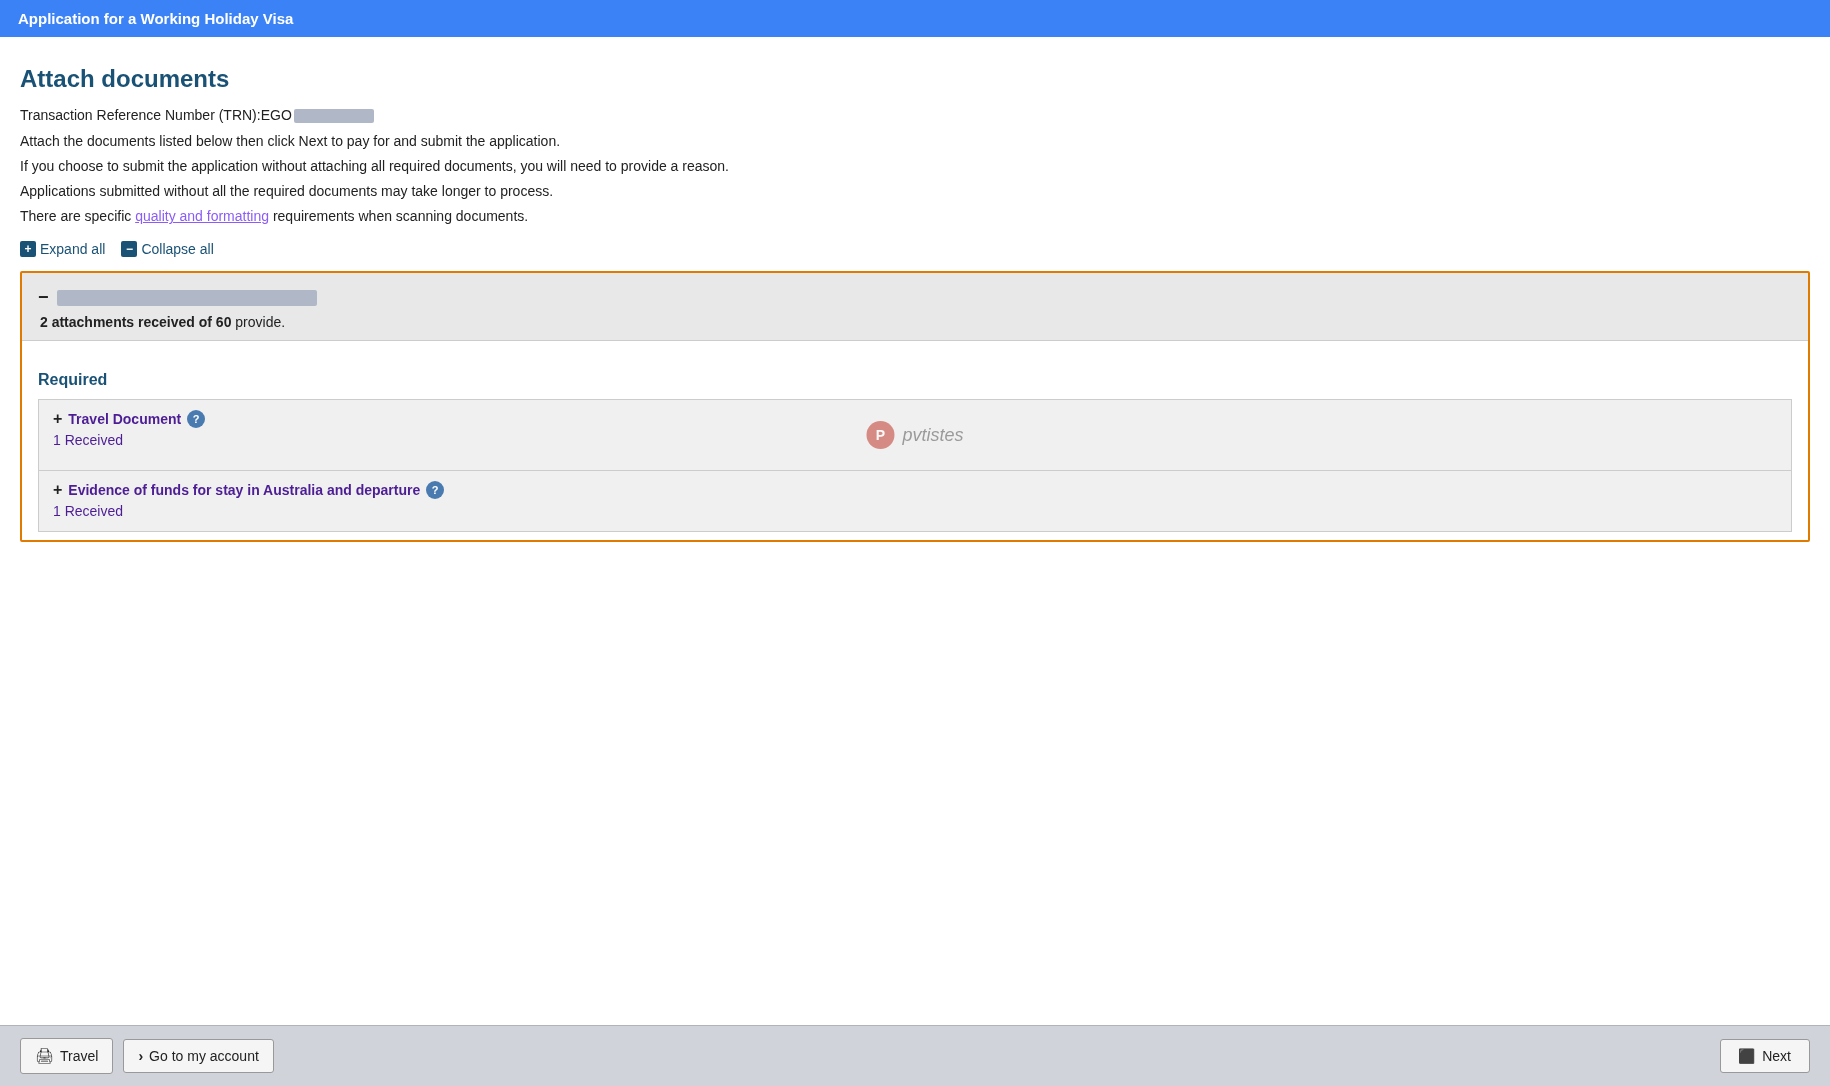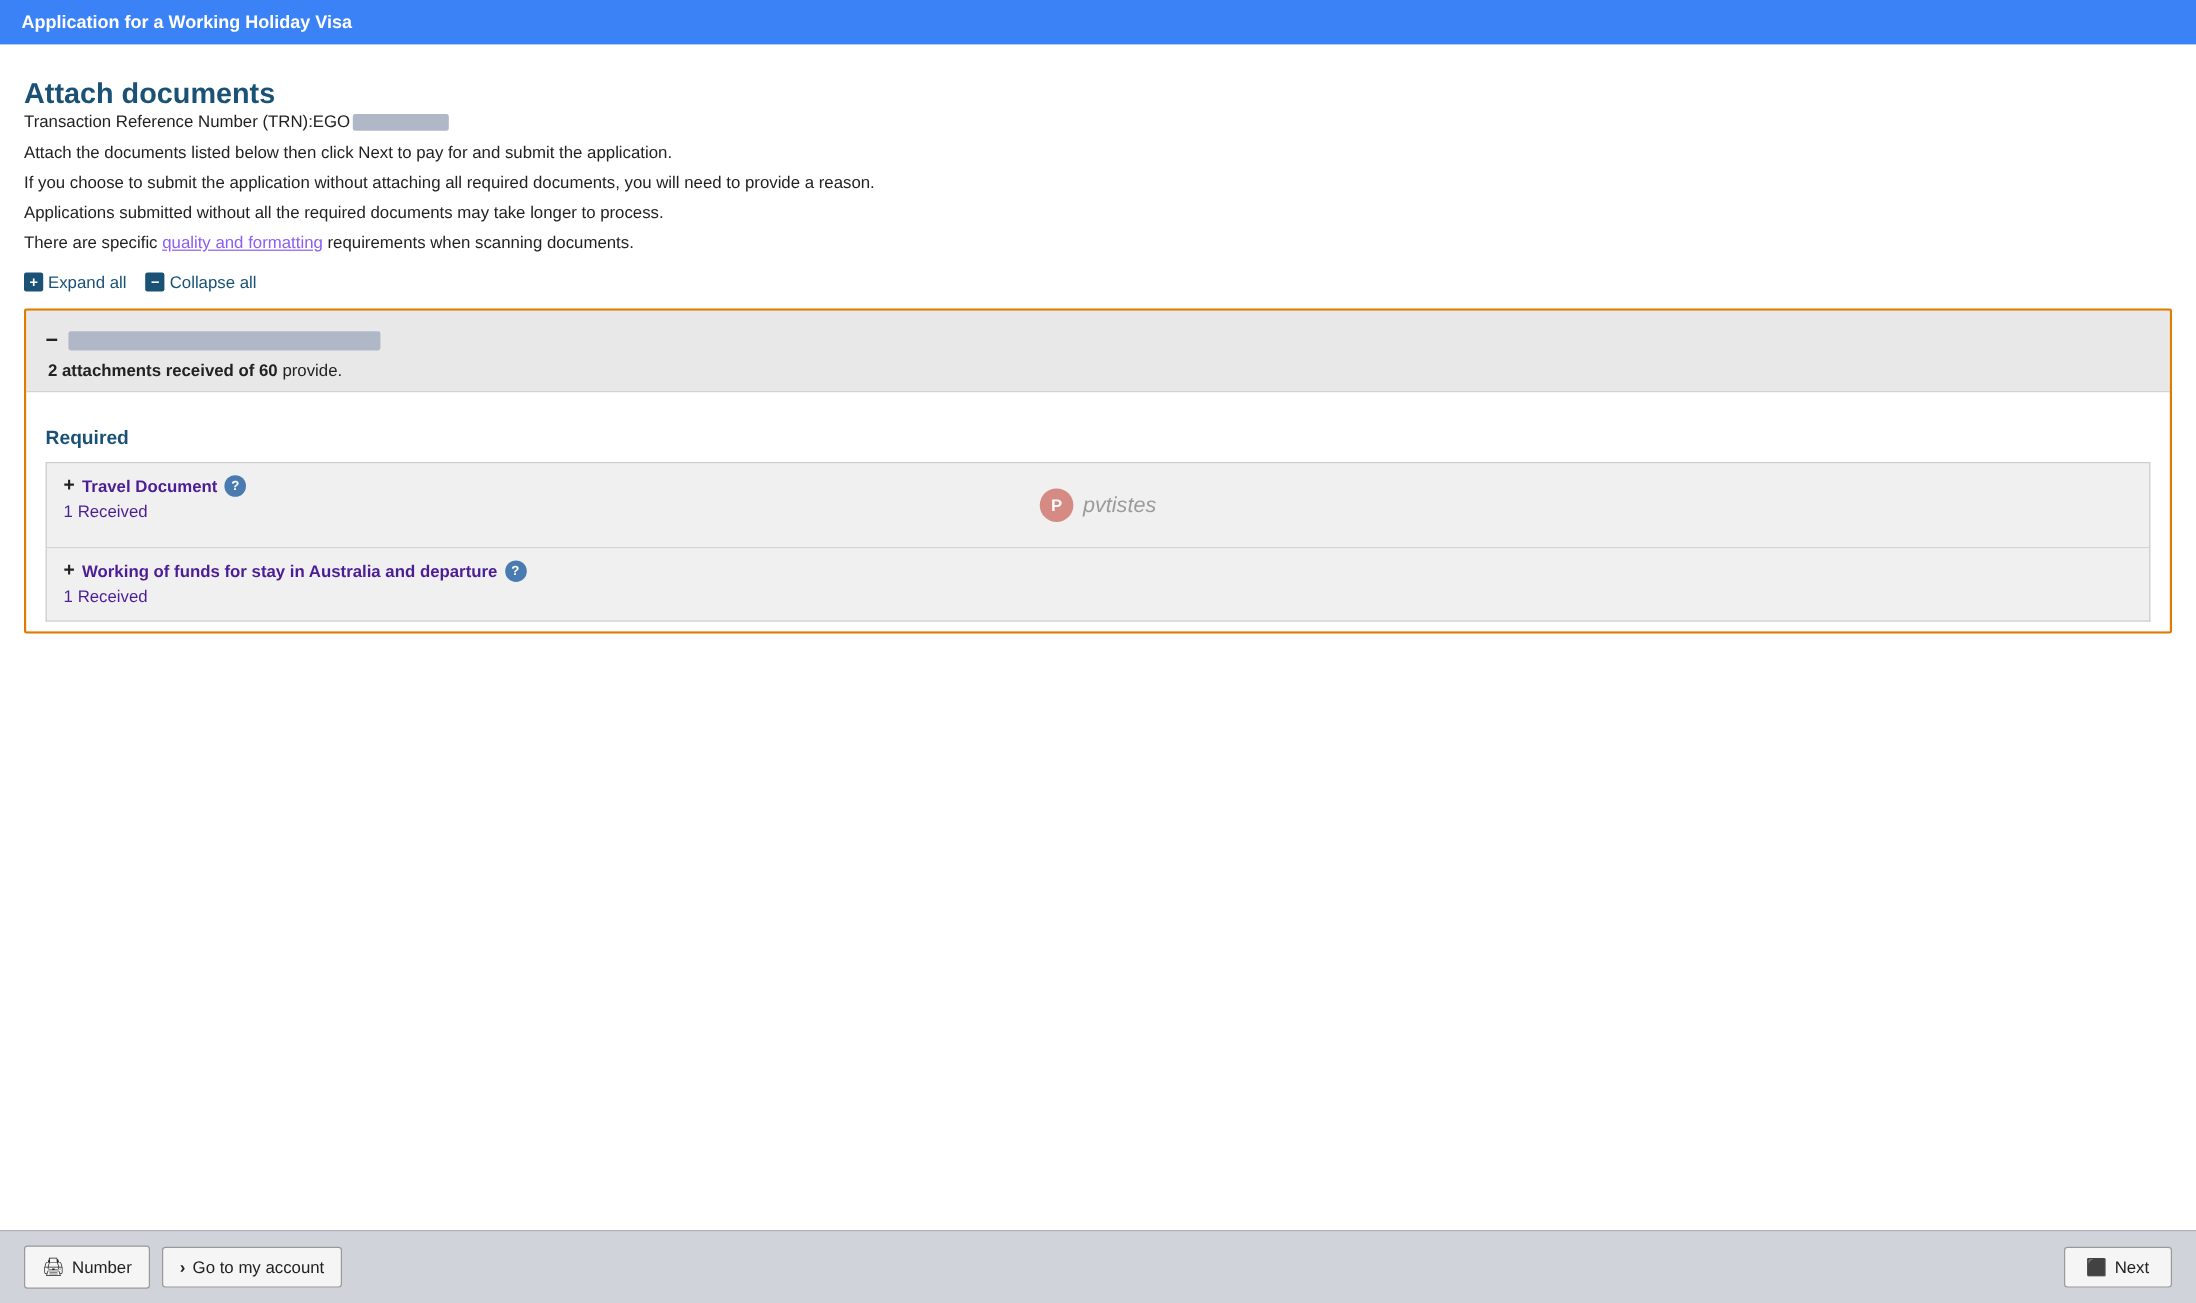--- a/index.html
+++ b/index.html
@@ -25,20 +25,21 @@
     
     .main-content {
       flex: 1;
       padding: 28px 20px 20px 20px;
     }
 
     .page-title {
       font-size: 24px;
       color: #1a5276;
       font-weight: bold;
+      margin-bottom: 14px;
     }
 
     .trn-line {
       font-size: 14px;
       margin-bottom: 8px;
       color: #222;
     }
 
     .trn-redacted {
       display: inline-block;
@@ -361,42 +362,42 @@
               </div>
               <span class="watermark-text">pvtistes</span>
             </div>
           </div>
         </div>
 
         <div class="doc-item">
           <div class="doc-item-inner" style="min-height:60px;">
             <div class="doc-item-header">
               <span class="doc-plus">+</span>
-              <span class="doc-title">Working of funds for stay in Australia and departure</span>
+              <span class="doc-title">Evidence of funds for stay in Australia and departure</span>
               <span class="help-icon">?</span>
             </div>
             <div class="doc-received">
               <span>1</span>
               <span>Received</span>
             </div>
           </div>
         </div>
 
       </div>
     </div>
 
   </div>
 
 </div>
 
 <div class="footer-bar">
   <div class="footer-left">
     <button class="footer-btn">
       <span style="font-size:15px;">🖨</span>
-      <span>Number</span>
+      <span>Travel</span>
     </button>
     <button class="footer-btn">
       <span style="font-size:14px; font-weight:bold;">›</span>
       <span>Go to my account</span>
     </button>
   </div>
   <div class="spacer"></div>
   <button class="next-btn">
     <span style="font-size:14px; font-weight:bold;">⬛</span>
     <span>Next</span>

